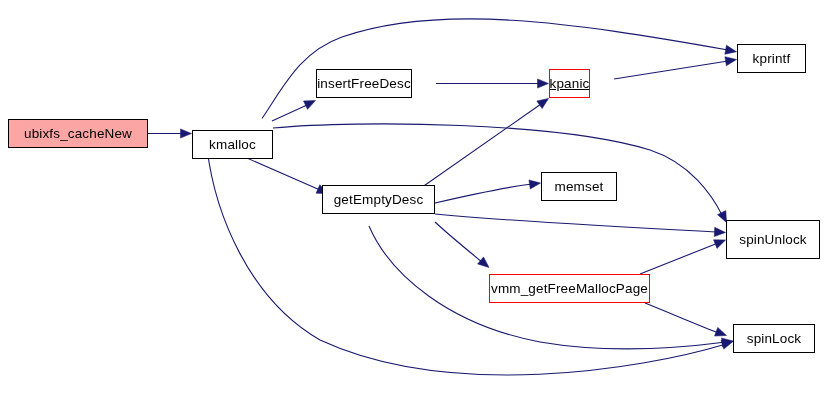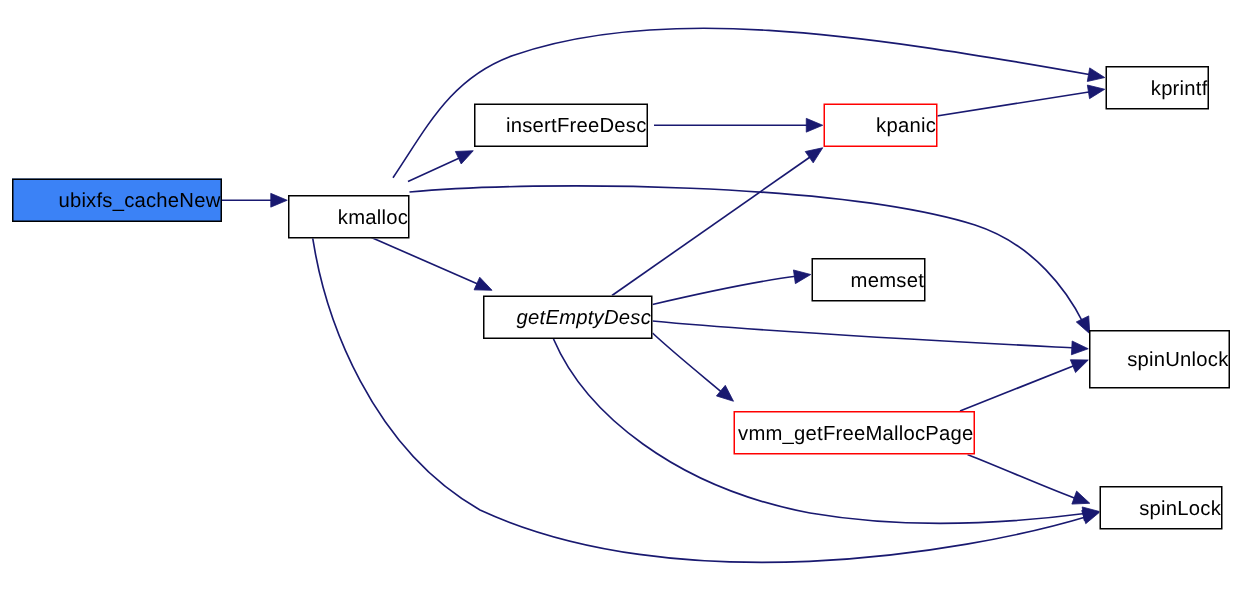--- a/index.html
+++ b/index.html
@@ -35,30 +35,30 @@
     stroke: #191970;
     stroke-width: 0.5;
   }
   .node-box {
     position: absolute;
     box-sizing: border-box;
     background: #ffffff;
     border: 1px solid #000000;
     display: flex;
     align-items: center;
-    justify-content: flex-end;
+    justify-content: center;
     white-space: nowrap;
     font-family: "Liberation Sans", sans-serif;
     font-size: 13.5px;
     color: #000000;
     letter-spacing: 0.15px;
     line-height: 1;
   }
   .node-box.root-node {
-    background: #3b82f6;
+    background: #fca5a5;
     border-color: #000000;
   }
   .node-box.highlight-node {
     border-color: #ff0000;
   }
   .node-label {
     display: block;
     pointer-events: none;
   }
 </style>
@@ -130,33 +130,33 @@
       </g>
     </svg>
 
   <div id="nodes-layer">
       <div class="node-box root-node" style="left: 8px; top: 119px; width: 140px; height: 29px;">
         <span class="node-label">ubixfs_cacheNew</span>
       </div>
       <div class="node-box" style="left: 192px; top: 119px; width: 81px; height: 29px; margin-top: 11px;">
         <span class="node-label">kmalloc</span>
       </div>
-      <div class="node-box" style="left: 316px; top: 69px; width: 116px; height: 29px;">
+      <div class="node-box" style="left: 316px; top: 69px; width: 96px; height: 29px;">
         <span class="node-label">insertFreeDesc</span>
       </div>
-      <div class="node-box highlight-node" style="left: 549px; top: 69px; width: 76px; height: 29px;">
+      <div class="node-box highlight-node" style="left: 549px; top: 69px; width: 41px; height: 29px; text-decoration: underline;">
         <span class="node-label">kpanic</span>
       </div>
       <div class="node-box" style="left: 737px; top: 44px; width: 69px; height: 29px;">
         <span class="node-label">kprintf</span>
       </div>
       <div class="node-box" style="left: 541px; top: 172px; width: 76px; height: 29px;">
         <span class="node-label">memset</span>
       </div>
-      <div class="node-box" style="left: 322px; top: 197px; width: 113px; height: 29px; font-style: italic;">
+      <div class="node-box" style="left: 322px; top: 185px; width: 113px; height: 29px;">
         <span class="node-label">getEmptyDesc</span>
       </div>
       <div class="node-box" style="left: 726px; top: 220px; width: 94px; height: 39px;">
         <span class="node-label">spinUnlock</span>
       </div>
       <div class="node-box highlight-node" style="left: 489px; top: 274px; width: 161px; height: 29px;">
         <span class="node-label">vmm_getFreeMallocPage</span>
       </div>
       <div class="node-box" style="left: 733px; top: 324px; width: 82px; height: 29px;">
         <span class="node-label">spinLock</span>

